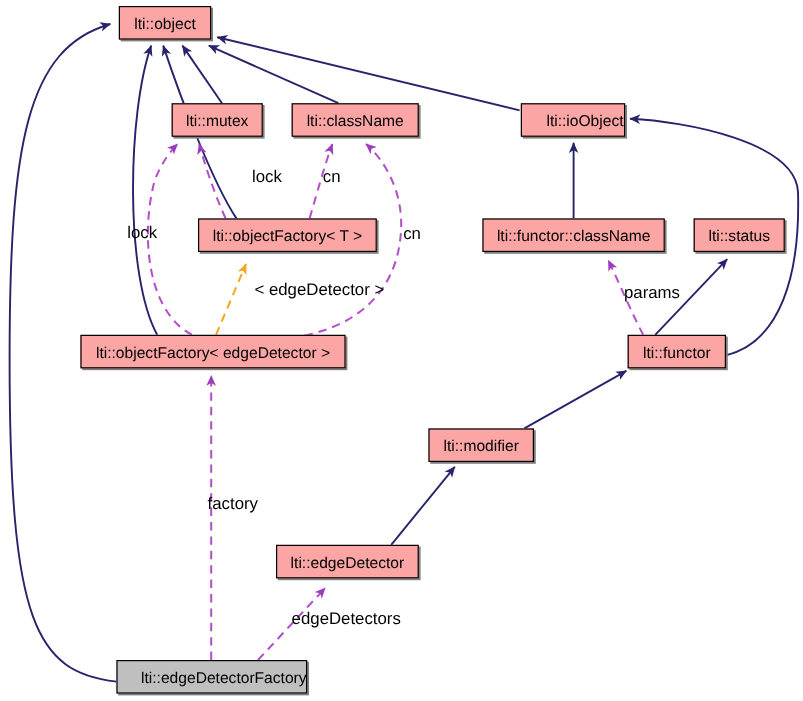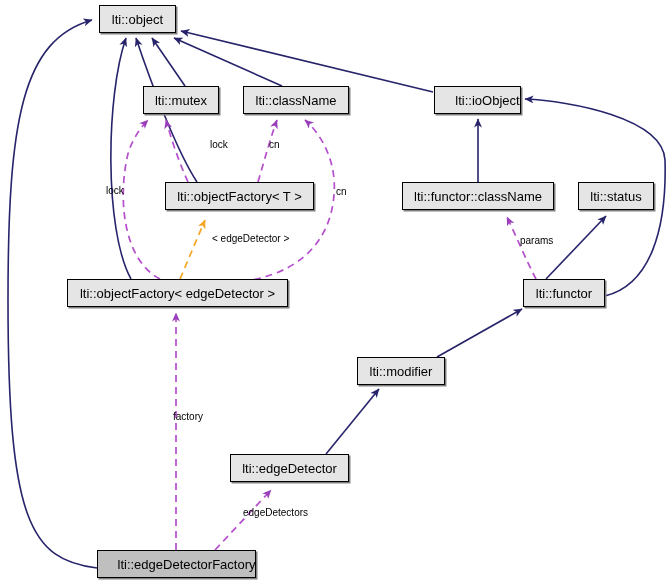--- a/index.html
+++ b/index.html
@@ -22,36 +22,36 @@
     position: absolute;
     left: 0;
     top: 0;
     width: 669px;
     height: 584px;
   }
   .node {
     position: absolute;
     box-sizing: border-box;
     border: 1px solid #000000;
-    background: #e5e5e5;
+    background: #fca5a5;
     color: #000000;
     font-size: 13px;
     line-height: 1;
     display: flex;
     align-items: center;
     justify-content: center;
     white-space: nowrap;
     box-shadow: 1.5px 1.5px 0 0 #808080;
   }
   .node.highlight {
     background: #bfbfbf;
   }
   .edge-label {
     position: absolute;
-    font-size: 10px;
+    font-size: 14px;
     color: #000000;
     white-space: nowrap;
     line-height: 1;
   }
 </style>
 </head>
 <body>
 
 <div id="diagram">
 

